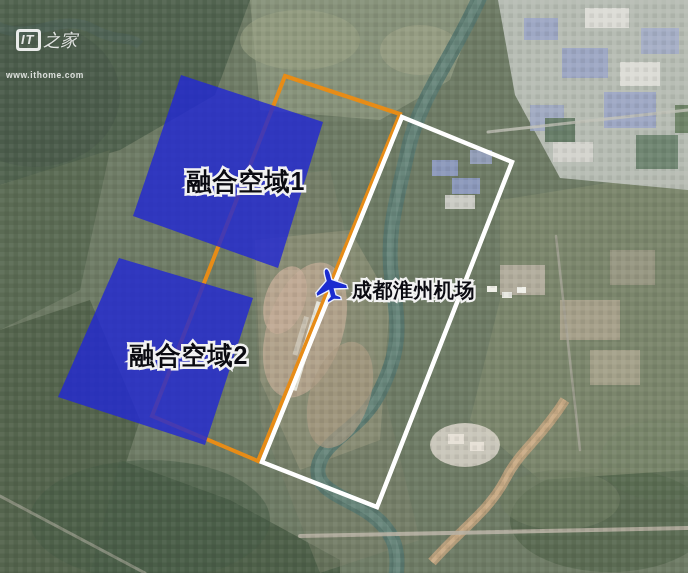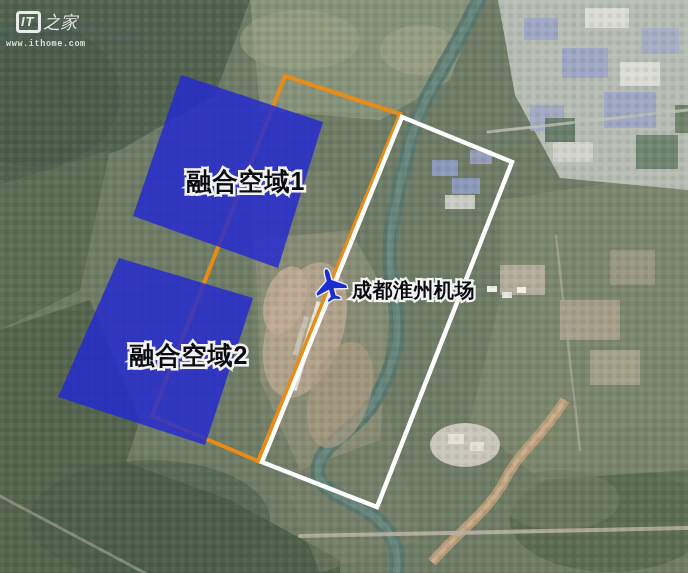--- a/index.html
+++ b/index.html
@@ -15,36 +15,36 @@
     fill:#0b0b12;stroke:#f2f2f2;stroke-width:5px;paint-order:stroke;
     text-anchor:middle;
   }
   .airport-label{
     font-family:"Liberation Sans","DejaVu Sans",sans-serif;
     font-size:20px;font-weight:bold;letter-spacing:0.5px;
     fill:#0b0b12;stroke:#f2f2f2;stroke-width:4.5px;paint-order:stroke;
     text-anchor:start;
   }
   .watermark{
-    position:absolute;left:6px;top:11px;z-index:30;
+    position:absolute;left:6px;top:29px;z-index:30;
     color:rgba(255,255,255,0.85);line-height:1;user-select:none;
   }
   .wm-row{display:flex;align-items:center;gap:3px;margin-left:10px;}
   .wm-it{
     display:inline-block;border:3px solid rgba(255,255,255,0.88);
     border-radius:4px;font-weight:800;font-style:italic;
     font-size:13px;padding:1px 3px 2px 2px;letter-spacing:1px;
   }
   .wm-suffix{
     font-size:17px;font-weight:normal;font-style:italic;
     text-shadow:0 0 2px rgba(0,0,0,0.25);
   }
   .wm-url{
-    margin-top:7px;font-size:8.5px;letter-spacing:0.6px;
-    color:rgba(255,255,255,0.8);font-weight:bold;font-family:Liberation Mono, monospace;
+    margin-top:20px;font-size:8.5px;letter-spacing:0.6px;
+    color:rgba(255,255,255,0.8);font-weight:bold;
   }
 </style>
 </head>
 <body>
 
 <div class="stage">
 
   <svg width="688" height="573" viewBox="0 0 688 573">
     <defs>
       <pattern id="px" width="9" height="9" patternUnits="userSpaceOnUse">

